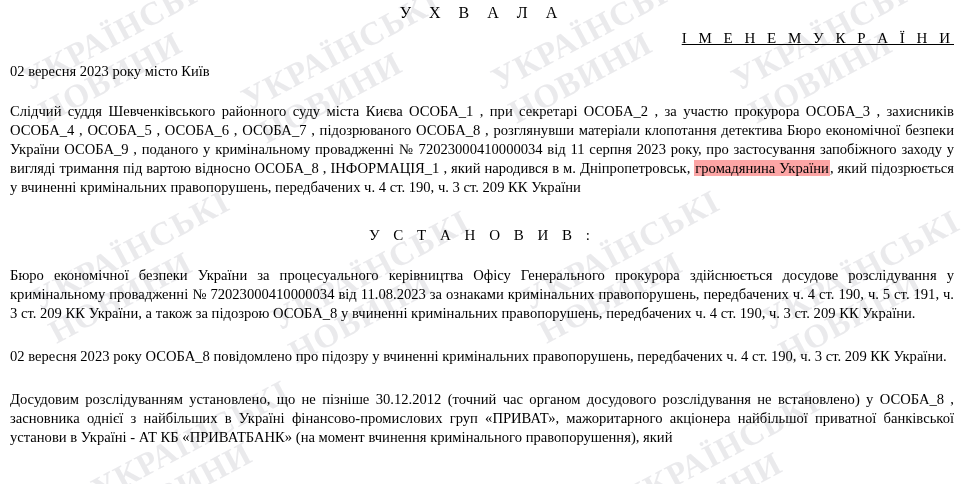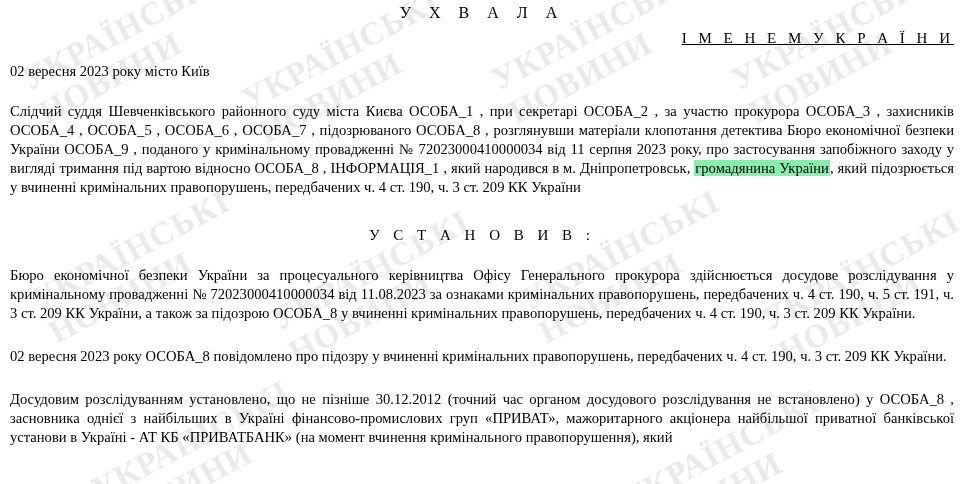--- a/index.html
+++ b/index.html
@@ -89,21 +89,21 @@
     text-align: justify;
     margin: 0 0 14px 0;
   }
   .section-head {
     text-align: center;
     font-size: 15px;
     letter-spacing: 5px;
     margin: 0 0 22px 0;
   }
   .hl {
-    background: #86efac;
+    background: #fca5a5;
     padding: 0 1px;
   }
   .tight { margin-bottom: 0; }
   .spacer-16 { height: 16px; }
   .spacer-10 { height: 10px; }
 </style>
 </head>
 <body>
 
 <div class="page">

